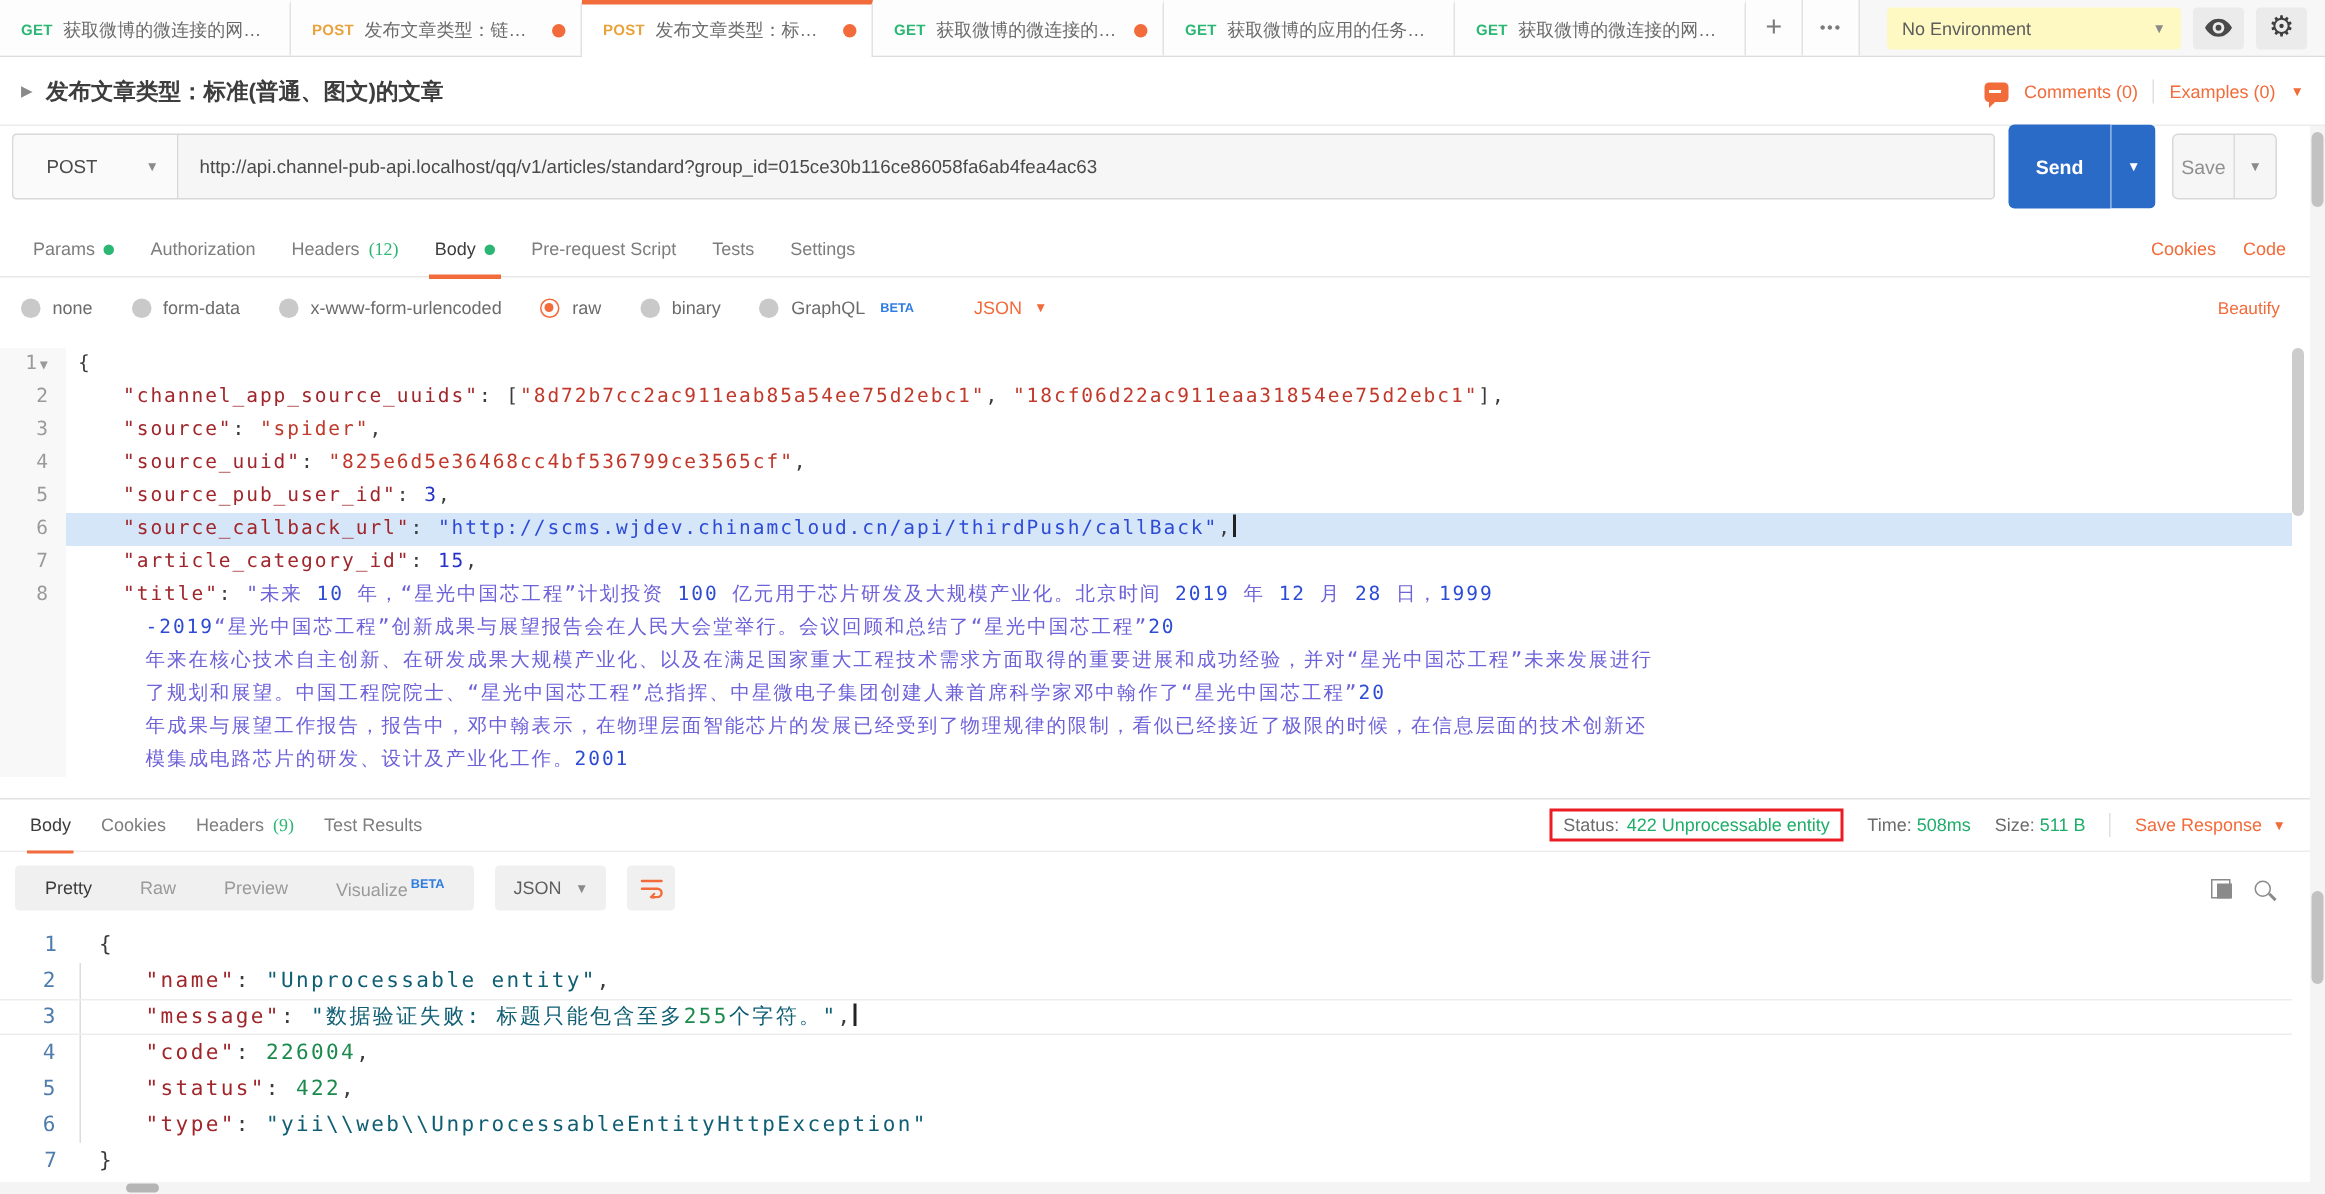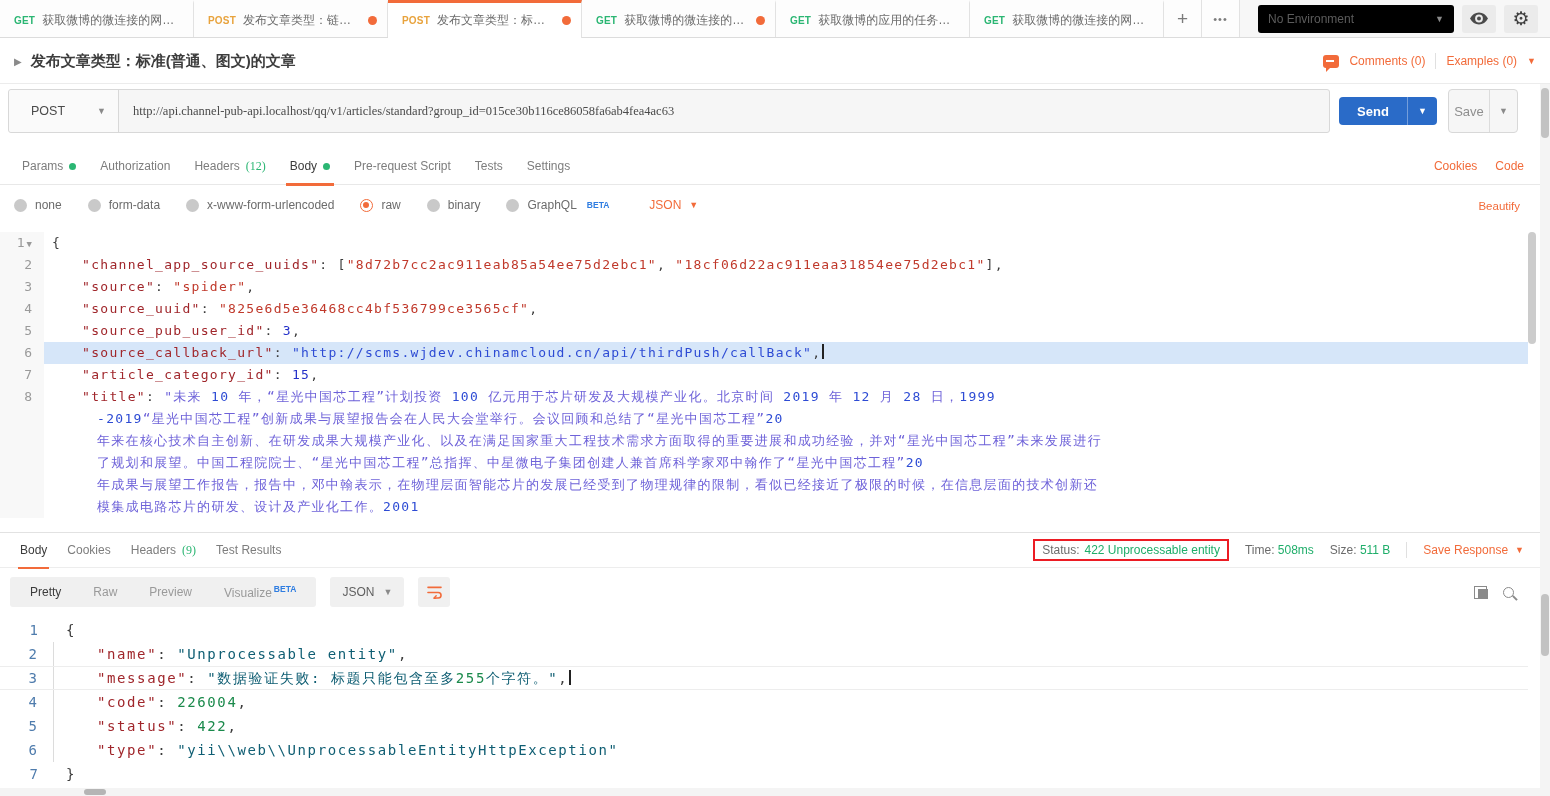--- a/index.html
+++ b/index.html
@@ -10,21 +10,21 @@
   .tabbar { position:absolute; top:0; left:0; width:1550px; height:38px; background:#f7f7f7; border-bottom:1px solid #dcdcdc; display:flex; align-items:stretch; }
   .tab { width:194px; display:flex; align-items:center; padding:0 10px 0 14px; background:#fdfdfd; border-right:1px solid #e2e2e2; border-top:3px solid transparent; cursor:pointer; overflow:hidden; }
   .tab.active { background:#fff; border-top:3px solid #f26b3a; margin-bottom:-1px; }
   .tab .method { font-size:10px; font-weight:bold; margin-right:7px; letter-spacing:.2px; flex:none; }
   .method.get { color:#2bb673;text-align:center; } .method.post { color:#e8a33d; }
   .tab-title { font-size:12px; color:#6b6b6b; white-space:nowrap; overflow:hidden; text-overflow:ellipsis; flex:1; }
   .tab .dot { flex:none; width:9px; height:9px; border-radius:50%; background:#f26b3a; margin-left:6px; }
   .tab-btn { width:38px; display:flex; align-items:center; justify-content:center; color:#7b7b7b; font-size:19px; background:#fdfdfd; border-right:1px solid #e2e2e2; cursor:pointer; }
   .tab-btn.more { font-size:11px; letter-spacing:1px; }
   .env-zone { flex:1; display:flex; align-items:center; justify-content:flex-end; padding-right:12px; gap:8px; background:#f7f7f7; }
-  .env-select { width:196px; height:28px; background:#000000; border-radius:3px; display:flex; align-items:center; padding:0 10px; font-size:12px; color:#5c5c5c; cursor:pointer; }
+  .env-select { width:196px; height:28px; background:#fef9c3; border-radius:3px; display:flex; align-items:center; padding:0 10px; font-size:12px; color:#5c5c5c; cursor:pointer; }
   .env-select .spacer { flex:1; }
   .sq-btn { width:34px; height:28px; background:#ebebeb; border-radius:3px; display:flex; align-items:center; justify-content:center; cursor:pointer; color:#4a4a4a; }
   .gear-glyph { font-size:19px; line-height:1; color:#3f3f3f; }
   .caret { font-size:9px; color:#8a8a8a; }
 
   
   .titlebar { position:absolute; top:39px; left:0; width:1550px; height:45px; border-bottom:1px solid #ececec; display:flex; align-items:center; padding:0 14px; }
   .disclose { color:#8a8a8a; font-size:10px; margin-right:9px; }
   .req-title { font-size:15px; font-weight:bold; color:#3d3d3d; }
   .title-right { margin-left:auto; display:flex; align-items:center; gap:10px; }
@@ -32,22 +32,22 @@
   .comments-icon::before { content:""; position:absolute; left:3px; top:5px; width:8px; height:2px; background:#fff; }
   .comments-icon::after { content:""; position:absolute; left:3px; bottom:-4px; border:3px solid transparent; border-top-color:#f26b3a; border-left-color:#f26b3a; }
   .oranlink { color:#f26b3a; font-size:12px; cursor:pointer; }
   .vdiv { width:1px; height:16px; background:#e0e0e0; }
 
   
   .urlrow { position:absolute; top:88px; left:0; width:1550px; height:46px; display:flex; align-items:center; }
   .url-shell { margin-left:8px; width:1322px; height:44px; border:1px solid #d8d8d8; border-radius:3px; background:#f6f6f6; display:flex; align-items:stretch; }
   .method-box { width:110px; display:flex; align-items:center; padding:0 12px 0 22px; border-right:1px solid #d8d8d8; background:#fafafa; cursor:pointer; border-radius:3px 0 0 3px; }
   .method-box .mlabel { font-size:12.5px; color:#4a4a4a; flex:1; }
-  .url-input { flex:1; display:flex; align-items:center; padding:0 14px; font-size:12.5px; color:#4a4a4a; white-space:nowrap; overflow:hidden;font-family:Liberation Serif, serif; }
-  .send-group { display:flex; margin-left:9px; height:28px;text-align:right; }
+  .url-input { flex:1; display:flex; align-items:center; padding:0 14px; font-size:12.5px; color:#4a4a4a; white-space:nowrap; overflow:hidden; }
+  .send-group { display:flex; margin-left:9px; height:56px;text-align:right; }
   .send-main { width:68px; background:#2a6bc8; color:#fff; font-size:13px; font-weight:bold; display:flex; align-items:center; justify-content:center; border-radius:4px 0 0 4px; cursor:pointer; }
   .send-caret { width:30px; background:#2a6bc8; border-left:1px solid rgba(255,255,255,.35); border-radius:0 4px 4px 0; display:flex; align-items:center; justify-content:center; cursor:pointer; }
   .send-caret .caret { color:#fff; }
   .save-group { display:flex; margin-left:11px; height:44px; border:1px solid #d8d8d8; border-radius:4px; background:#f6f6f6; }
   .save-main { width:40px; display:flex; align-items:center; justify-content:center; font-size:13px; color:#8f8f8f; cursor:pointer; }
   .save-caret { width:28px; border-left:1px solid #dcdcdc; display:flex; align-items:center; justify-content:center; cursor:pointer; }
 
   
   .reqtabs { position:absolute; top:148px; left:0; width:1550px; height:37px; border-bottom:1px solid #e8e8e8; display:flex; align-items:center; padding:0 10px; }
   .rtab { position:relative; height:37px; display:flex; align-items:center; gap:6px; padding:0 12px; font-size:12px; color:#7d7d7d; cursor:pointer; }

